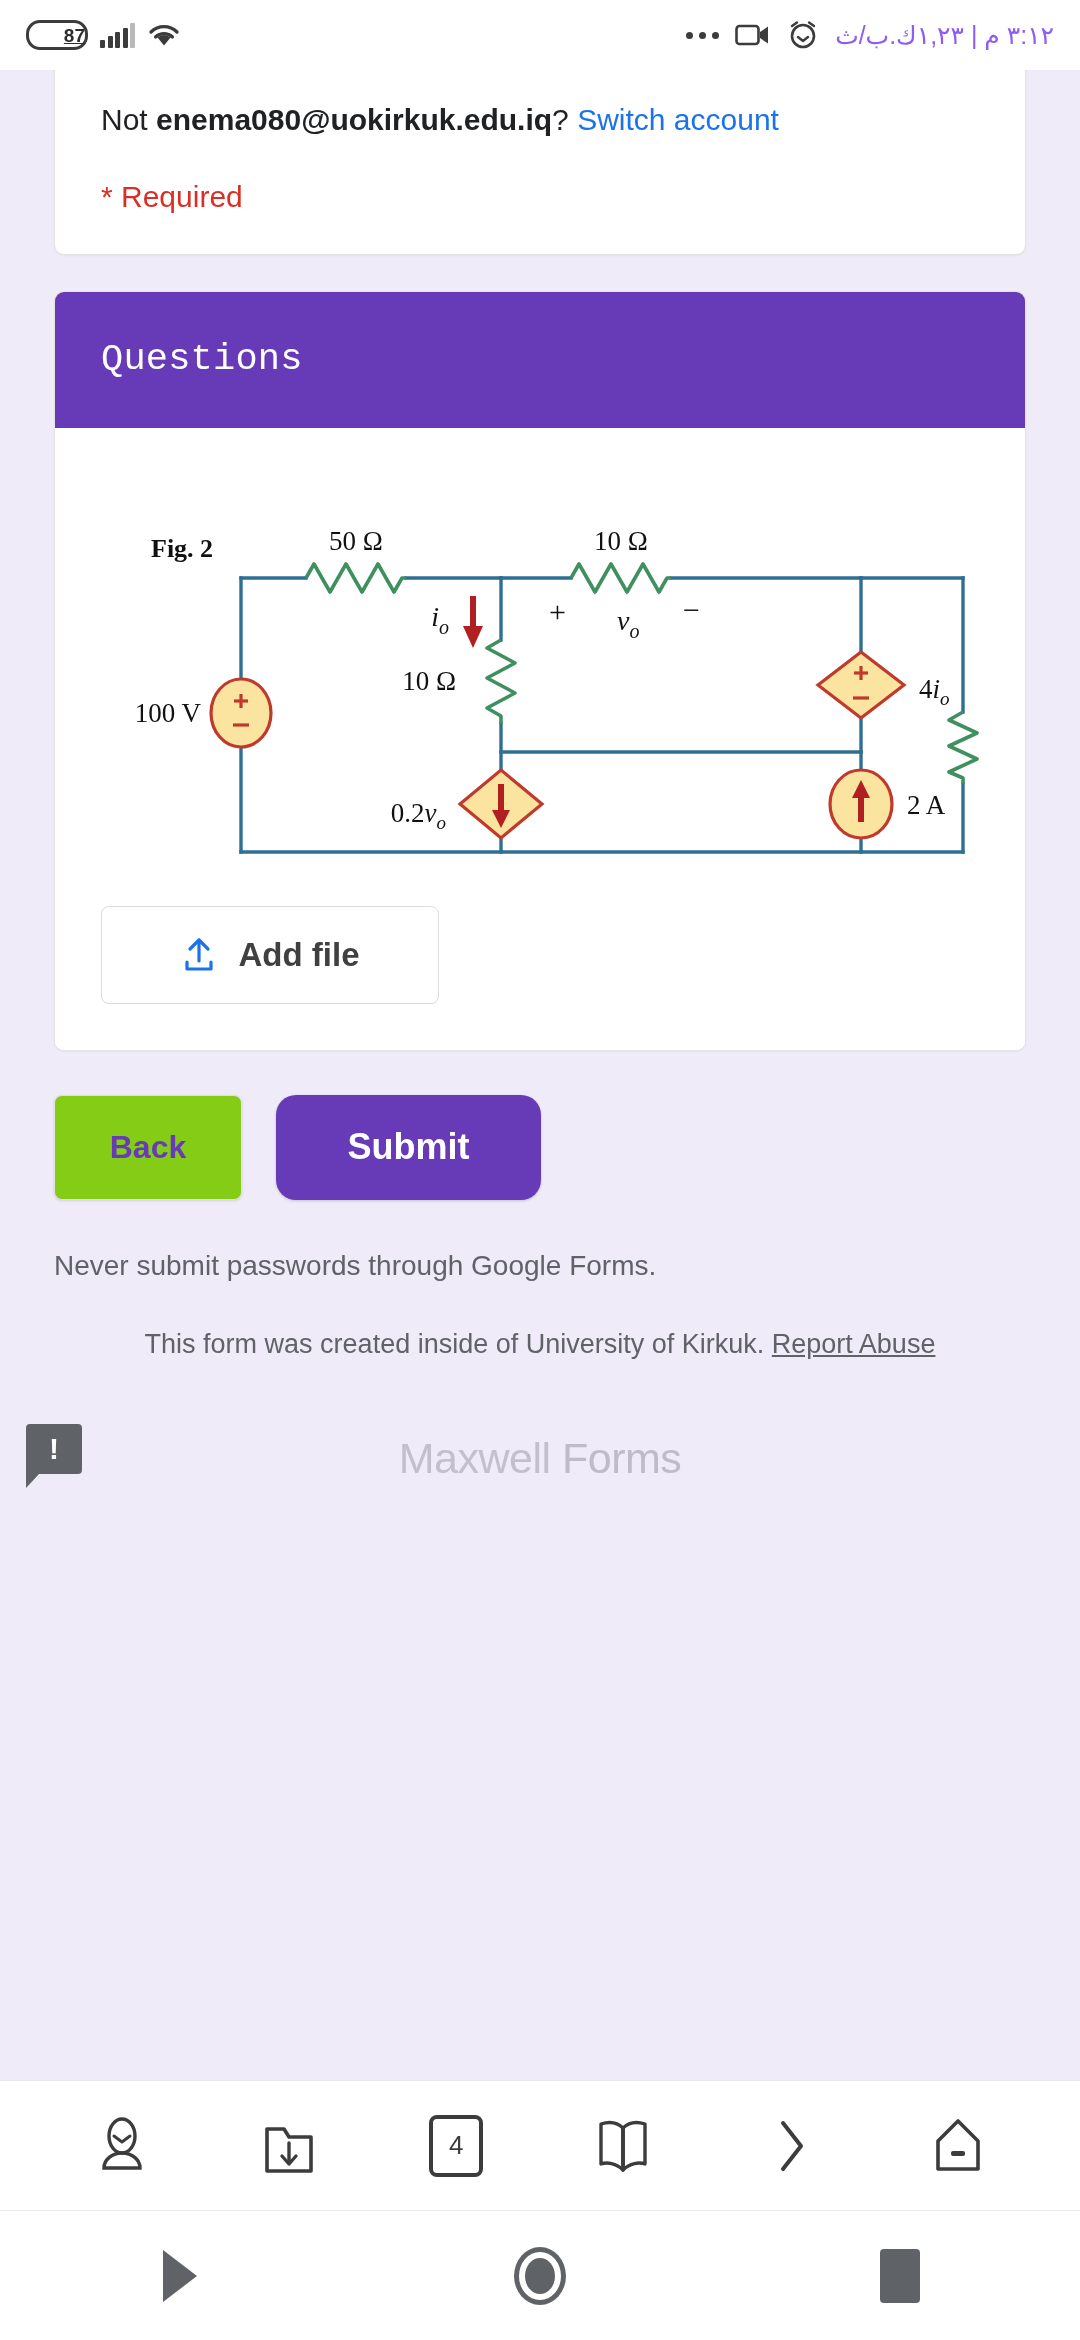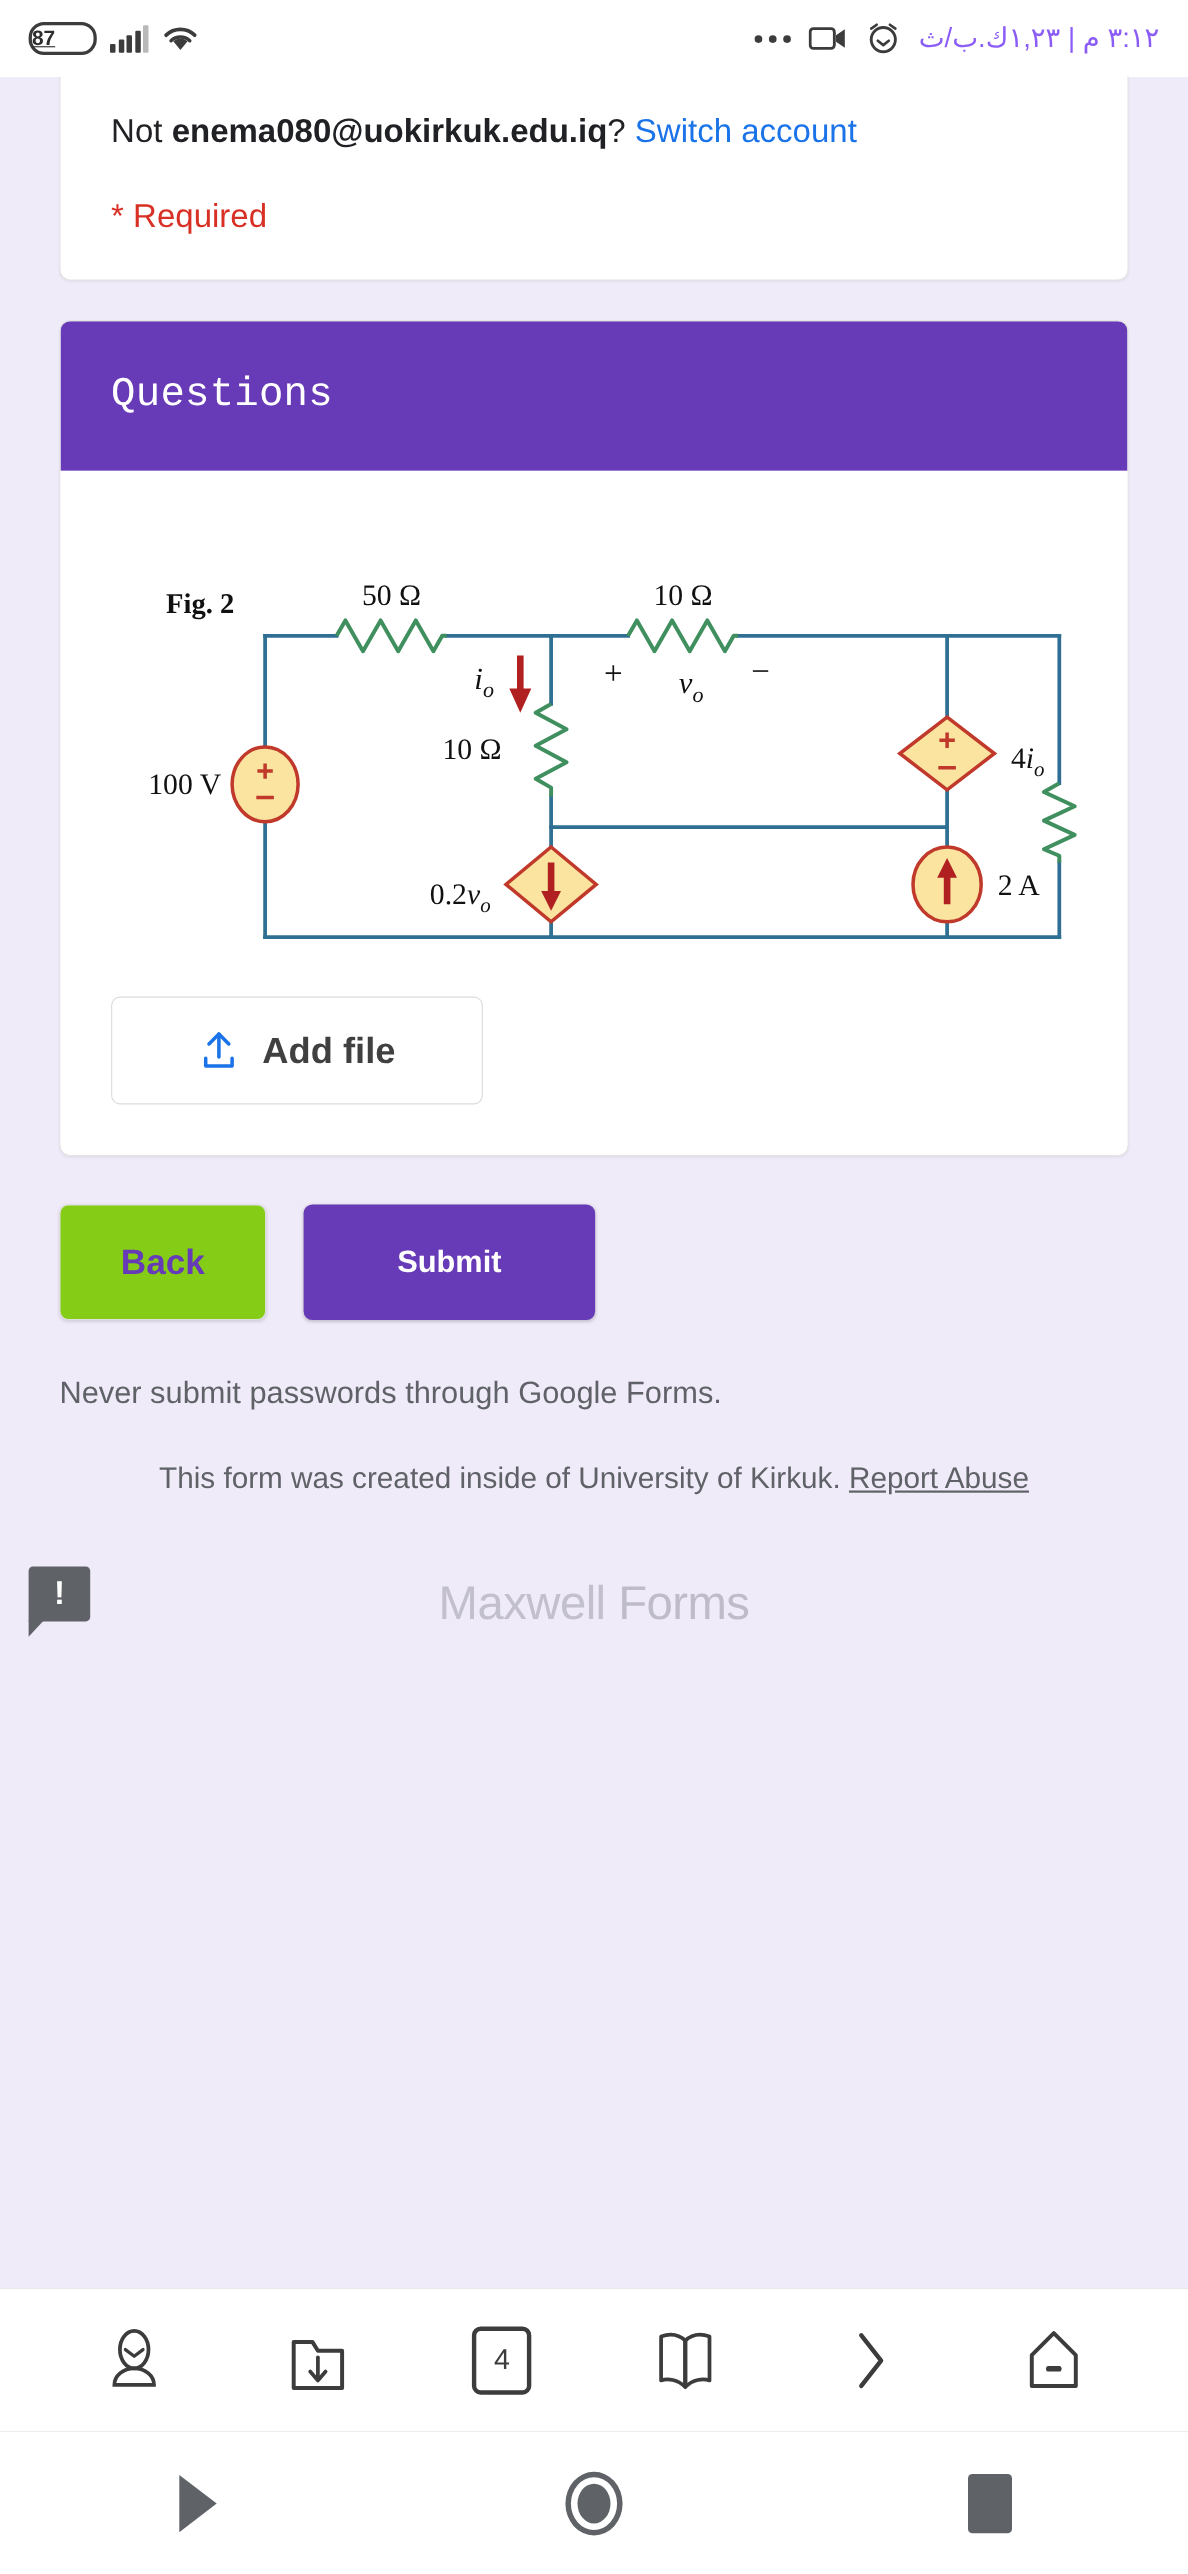--- a/index.html
+++ b/index.html
@@ -13,21 +13,21 @@
 
   
   .statusbar {
     position:absolute; top:0; left:0; width:1080px; height:70px;
     background:#ffffff; display:flex; align-items:center;
     padding: 0 26px;
   }
   .sb-left { display:flex; align-items:center; gap:12px; }
   .batt-pill {
     border:3px solid #3c3c3c; border-radius:14px;
-    width:62px; height:30px; display:flex; align-items:center; justify-content:flex-start;
+    width:62px; height:30px; display:flex; align-items:center; justify-content:flex-end;
     font-size:19px; font-weight:700; color:#2d2d2d; line-height:1;text-decoration:underline;
   }
   .sig-bars { display:flex; align-items:flex-end; gap:2.5px; height:26px; }
   .sig-bars i { display:block; width:5px; background:#3c3c3c; border-radius:1px; }
   .sig-bars i:nth-child(1){height:8px;}
   .sig-bars i:nth-child(2){height:12px;}
   .sig-bars i:nth-child(3){height:16px;}
   .sig-bars i:nth-child(4){height:20px;}
   .sig-bars i:nth-child(5){height:25px;background:#b9b9b9;}
   .sb-right { margin-left:auto; display:flex; align-items:center; gap:16px; }
@@ -78,22 +78,22 @@
 
   
   .actions { margin: 44px 54px 0 54px; display:flex; align-items:center; gap:34px;}
   .btn-back {
     background:#84cc16; color:#673ab7; border:1px solid #e0e0e0; border-radius:8px;
     width:188px; height:105px; font-size:32px; font-weight:600;
     display:flex;align-items:center;justify-content:center;
     box-shadow:0 1px 3px rgba(0,0,0,.12);
   }
   .btn-submit {
-    background:#673ab7; color:#ffffff; border:none; border-radius:8px;
-    width:265px; height:105px; font-size:28px; font-weight:600;
+    background:#673ab7; color:#ffffff; border:none; border-radius:20px;
+    width:265px; height:105px; font-size:36px; font-weight:600;
     display:flex;align-items:center;justify-content:center;
     box-shadow:0 1px 3px rgba(0,0,0,.18);
   }
 
   .note {
     margin: 46px 54px 0 54px; font-size:28px; color:#5f6368; line-height:1.4;
   }
   .created {
     margin: 40px 70px 0 70px; font-size:27px; color:#5f6368;
     text-align:center; line-height:1.45;

